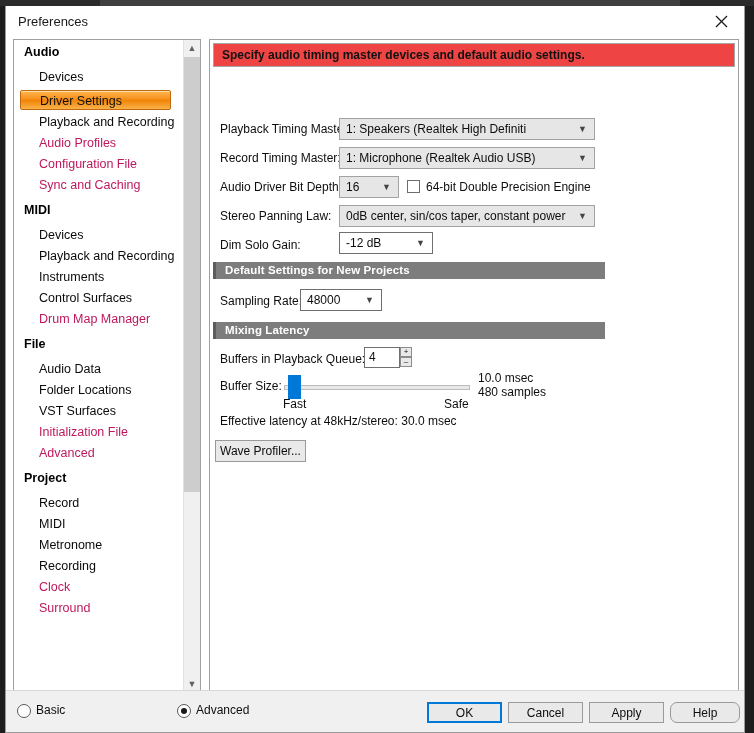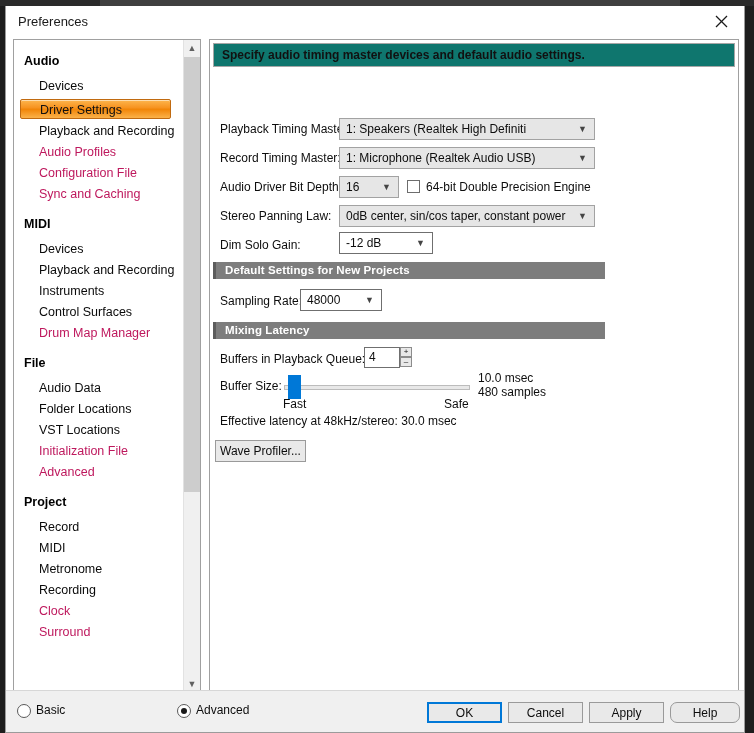--- a/index.html
+++ b/index.html
@@ -36,21 +36,21 @@
 
   
   #sidebar{
     position:absolute;left:7px;top:33px;width:188px;height:655px;
     background:#fff;border:1px solid #a0a0a0;box-sizing:border-box;
     overflow:hidden;
   }
   #navlist{position:absolute;left:0;top:0;width:170px;}
   .nav-group{
     font-weight:bold;font-size:12.5px;color:#000;padding:4px 13px 4px 10px;
-    height:17px;line-height:17px;margin-top:9px;
+    height:17px;line-height:17px;
   }
   .nav-item{
     font-size:12.5px;color:#0a0a0a;padding-left:25px;
     height:17px;line-height:17px;margin:4px 0 4px 0;cursor:default;
   }
   .nav-item.adv{color:#be185d;}
   .nav-item.sel{
     margin-left:6px;margin-right:6px;padding-left:19px;width:151px;
     background:linear-gradient(to bottom,#fdb64e 0%,#f79421 42%,#f18508 52%,#fbb24a 100%);
     border:1px solid #c06a10;border-radius:2px;color:#101010;height:20px;line-height:20px;
@@ -73,21 +73,21 @@
   }
   .chev{font-size:9px;color:#606060;line-height:1;}
 
   
   #content{
     position:absolute;left:203px;top:33px;width:530px;height:655px;
     background:#fff;border:1px solid #a0a0a0;box-sizing:border-box;
   }
   #desc{
     position:absolute;left:3px;top:3px;width:522px;height:24px;
-    background:#0f766e;border:1px solid #a6a6a6;box-sizing:border-box;
+    background:#ef4444;border:1px solid #a6a6a6;box-sizing:border-box;
     font-weight:bold;font-size:12px;color:#111;line-height:22px;padding-left:8px;
   }
   .lbl{position:absolute;font-size:12px;color:#0d0d0d;line-height:22px;white-space:nowrap;}
 
   
   .combo{
     position:absolute;height:22px;box-sizing:border-box;
     border:1px solid #a2a2a2;background:#e6e6e6;
     font-size:12px;color:#0d0d0d;line-height:20px;padding-left:6px;
     white-space:nowrap;overflow:hidden;cursor:default;
@@ -195,21 +195,21 @@
           <div class="nav-item adv">Sync and Caching</div>
           <div class="nav-group">MIDI</div>
           <div class="nav-item">Devices</div>
           <div class="nav-item">Playback and Recording</div>
           <div class="nav-item">Instruments</div>
           <div class="nav-item">Control Surfaces</div>
           <div class="nav-item adv">Drum Map Manager</div>
           <div class="nav-group">File</div>
           <div class="nav-item">Audio Data</div>
           <div class="nav-item">Folder Locations</div>
-          <div class="nav-item">VST Locations</div>
+          <div class="nav-item">VST Surfaces</div>
           <div class="nav-item adv">Initialization File</div>
           <div class="nav-item adv">Advanced</div>
           <div class="nav-group">Project</div>
           <div class="nav-item">Record</div>
           <div class="nav-item">MIDI</div>
           <div class="nav-item">Metronome</div>
           <div class="nav-item">Recording</div>
           <div class="nav-item adv">Clock</div>
           <div class="nav-item adv">Surround</div>
         </div>

